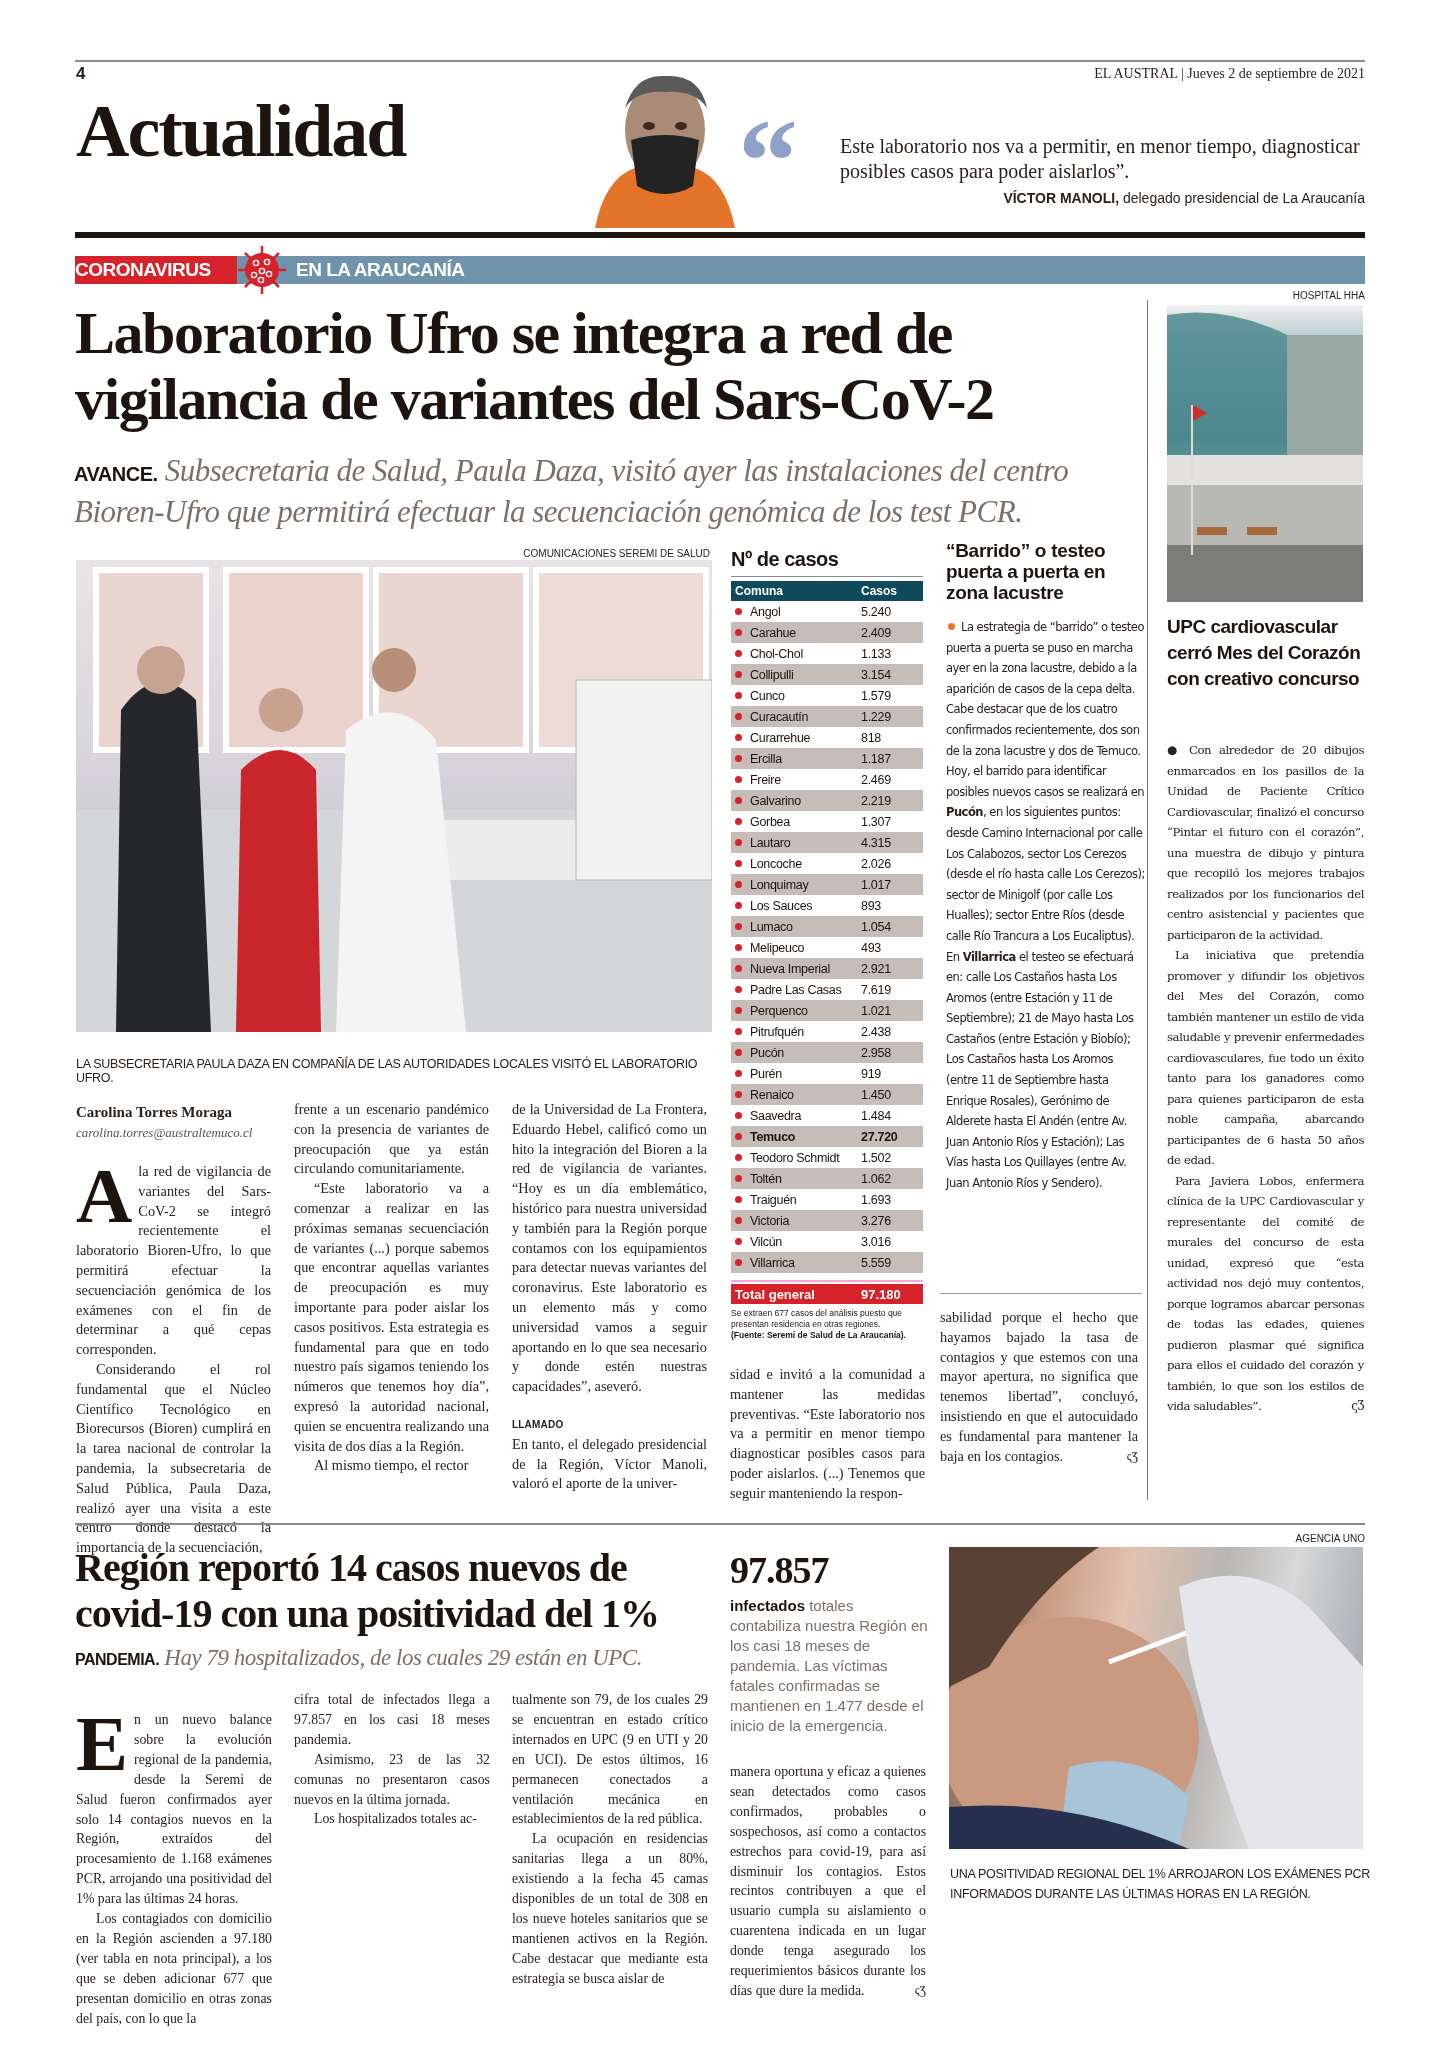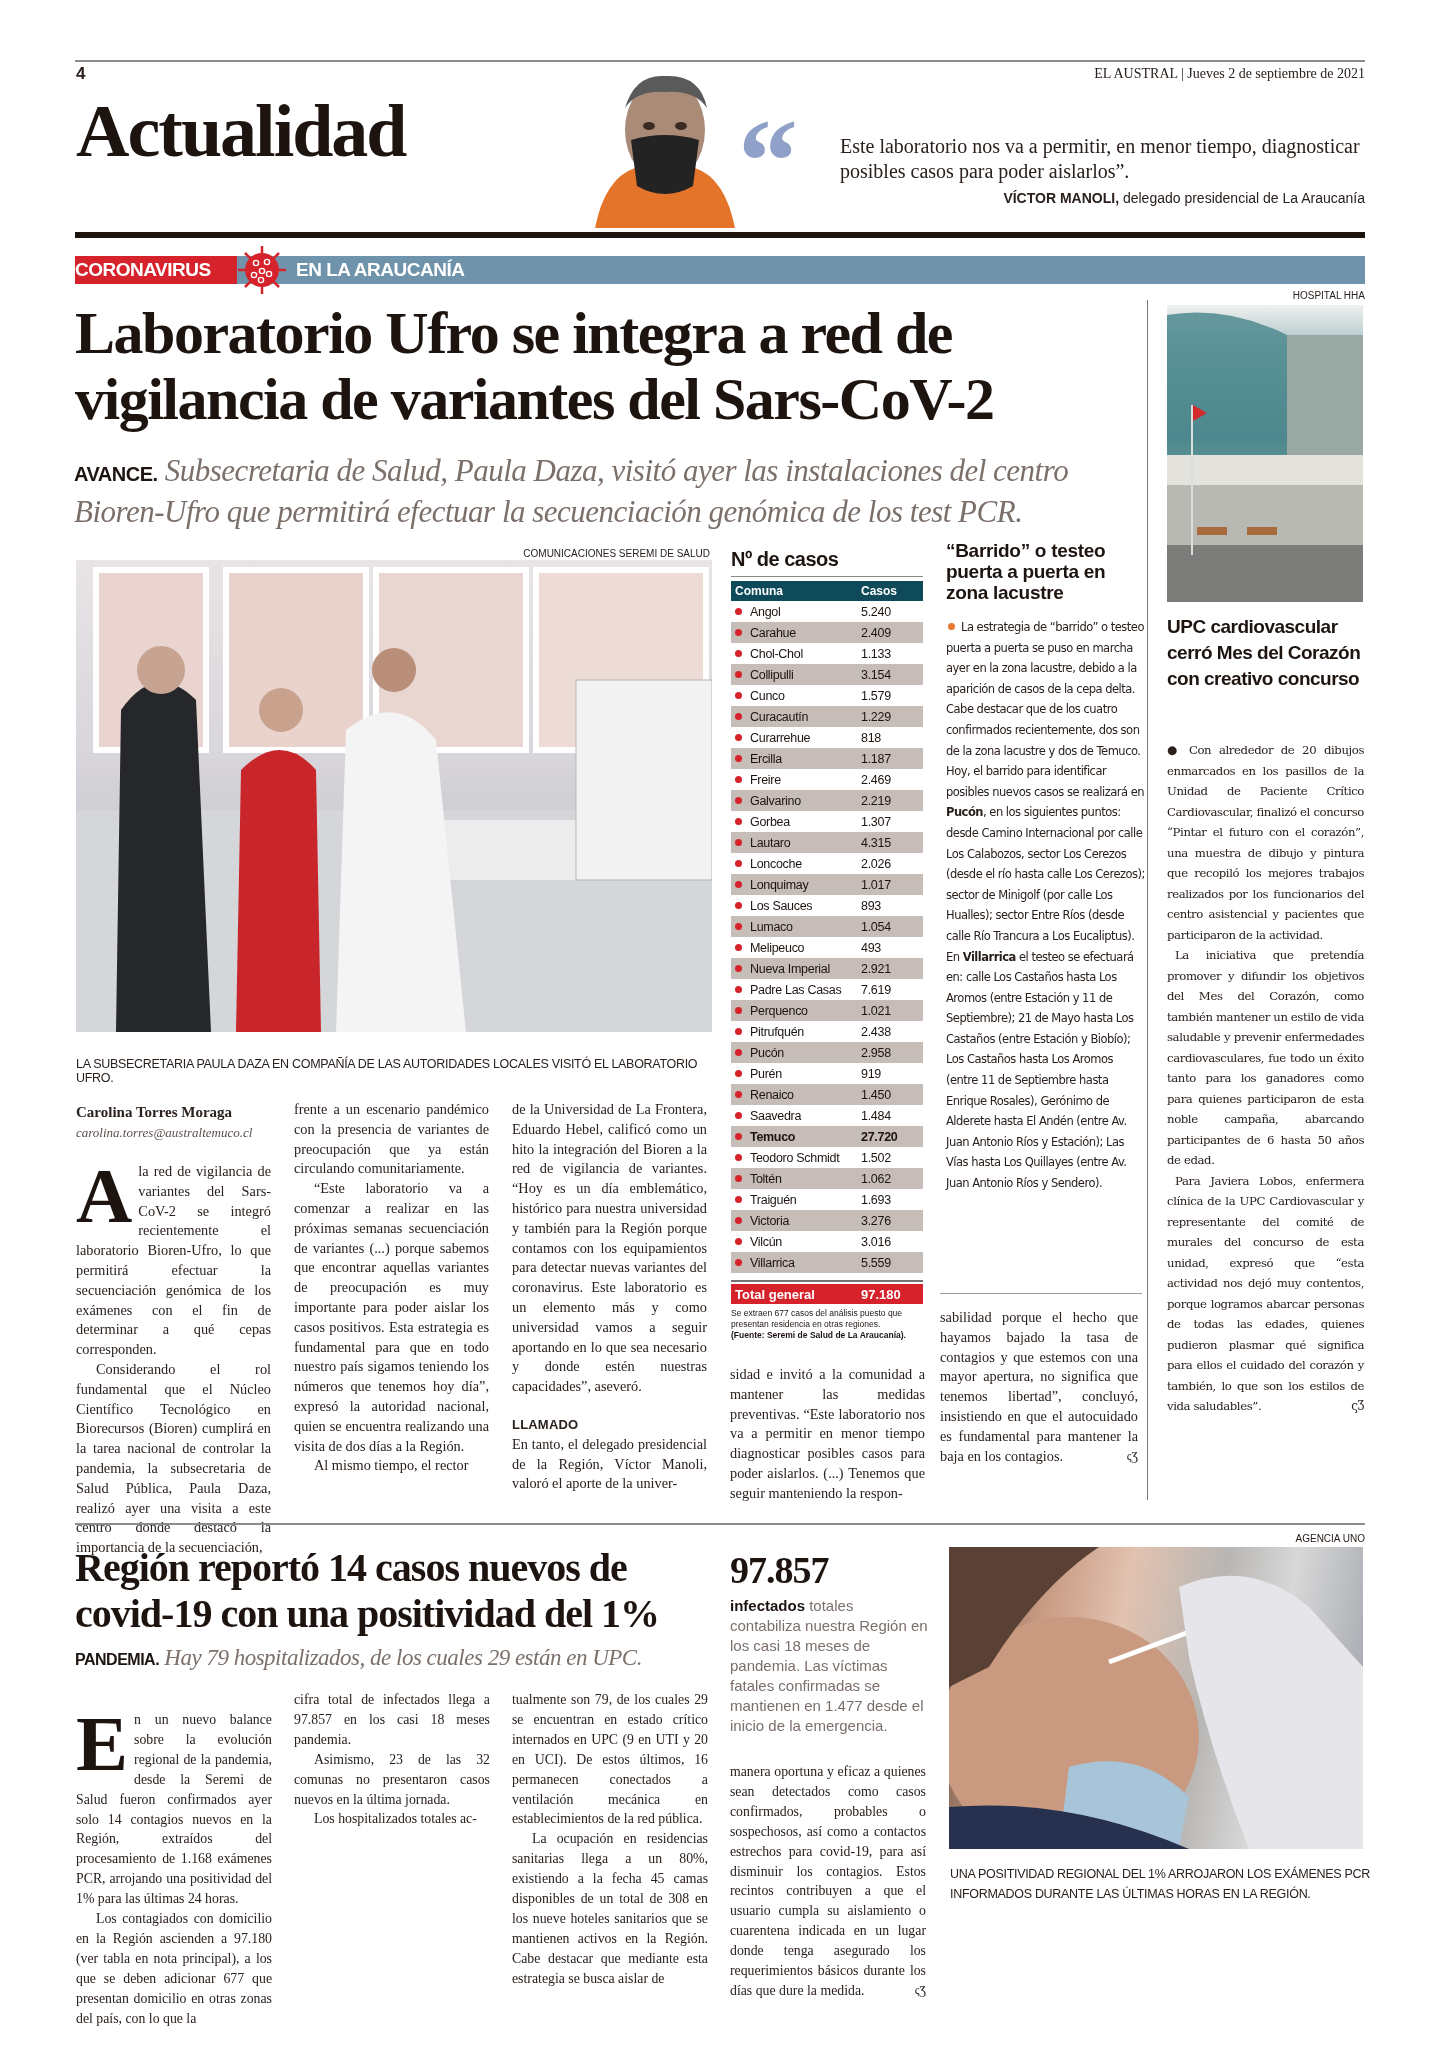--- a/index.html
+++ b/index.html
@@ -40,36 +40,36 @@
   .byline-name { left: 76px; top: 1104px; font-weight: bold; font-size: 15px; }
   .byline-email { left: 76px; top: 1125px; font-style: italic; font-size: 13px; color: #5a4f4b; }
   .col { font-size: 14.3px; line-height: 19.8px; text-align: justify; color: #2a201c; }
   .col p { text-indent: 20px; }
   .col p.noindent { text-indent: 0; }
   .dropcap { float: left; font-size: 78px; line-height: 60px; font-weight: bold; margin: 4px 6px 0 0; color: #1d1410; }
   .col-a { left: 76px; top: 1162px; width: 195px; }
   .col-b { left: 294px; top: 1100px; width: 195px; }
   .col-c { left: 512px; top: 1100px; width: 195px; }
   .col-d { left: 730px; top: 1365px; width: 195px; }
-  .sub-head { font-family: "Liberation Sans", sans-serif; font-weight: bold; font-size: 13px; margin-top: 18px; letter-spacing: 0.2px; }
+  .sub-head { font-family: "Liberation Sans", sans-serif; font-weight: bold; font-size: 10px; margin-top: 18px; letter-spacing: 0.2px; }
 
   
   .tbl-title { left: 731px; top: 548px; font-family: "Liberation Sans", sans-serif; font-weight: bold; font-size: 20px; color: #1d1410; letter-spacing: -0.5px; }
   .tbl-rule { left: 731px; top: 576px; width: 192px; height: 1px; background: #888; }
   .tbl { left: 731px; top: 581px; width: 192px; font-family: "Liberation Sans", sans-serif; }
   .tbl-head { height: 20px; background: #0f4a5a; color: #fff; font-weight: bold; font-size: 12px; display: flex; align-items: center; padding-left: 4px; }
   .tbl-head .h1 { flex: 1; }
   .tbl-head .h2 { width: 62px; }
   .tbl-row { height: 21px; display: flex; align-items: center; font-size: 12.5px; color: #1d1410; letter-spacing: -0.3px; }
   .tbl-row.alt { background: #c6bcb8; }
   .tbl-row .dot { width: 7px; height: 7px; border-radius: 50%; background: #d6232b; margin: 0 8px 0 4px; }
   .tbl-row .name { flex: 1; }
   .tbl-row .val { width: 62px; }
   .tbl-row.bold { font-weight: bold; }
-  .tbl-total { margin-top: 7px; border-top: 2px solid #737373; padding-top: 2px; }
+  .tbl-total { margin-top: 7px; border-top: 2px solid #f9a8d4; padding-top: 2px; }
   .tbl-total-inner { height: 20px; background: #d6232b; color: #fff; font-weight: bold; font-size: 13px; display: flex; align-items: center; padding-left: 4px; }
   .tbl-total-inner .name { flex: 1; }
   .tbl-total-inner .val { width: 62px; }
   .tbl-note { margin-top: 4px; font-size: 8.5px; line-height: 11px; color: #1d1410; }
   .tbl-note b { font-weight: bold; }
 
   
   .barrido-title { left: 946px; top: 540px; width: 200px; font-family: "Liberation Sans", sans-serif; font-weight: bold; font-size: 19px; line-height: 21px; color: #1d1410; letter-spacing: -0.3px; }
   .barrido-body { left: 946px; top: 617px; width: 200px; font-family: "DejaVu Sans", sans-serif; font-size: 11.5px; line-height: 20.6px; color: #2a201c; letter-spacing: -0.5px; }
   .barrido-body b { font-weight: bold; }

